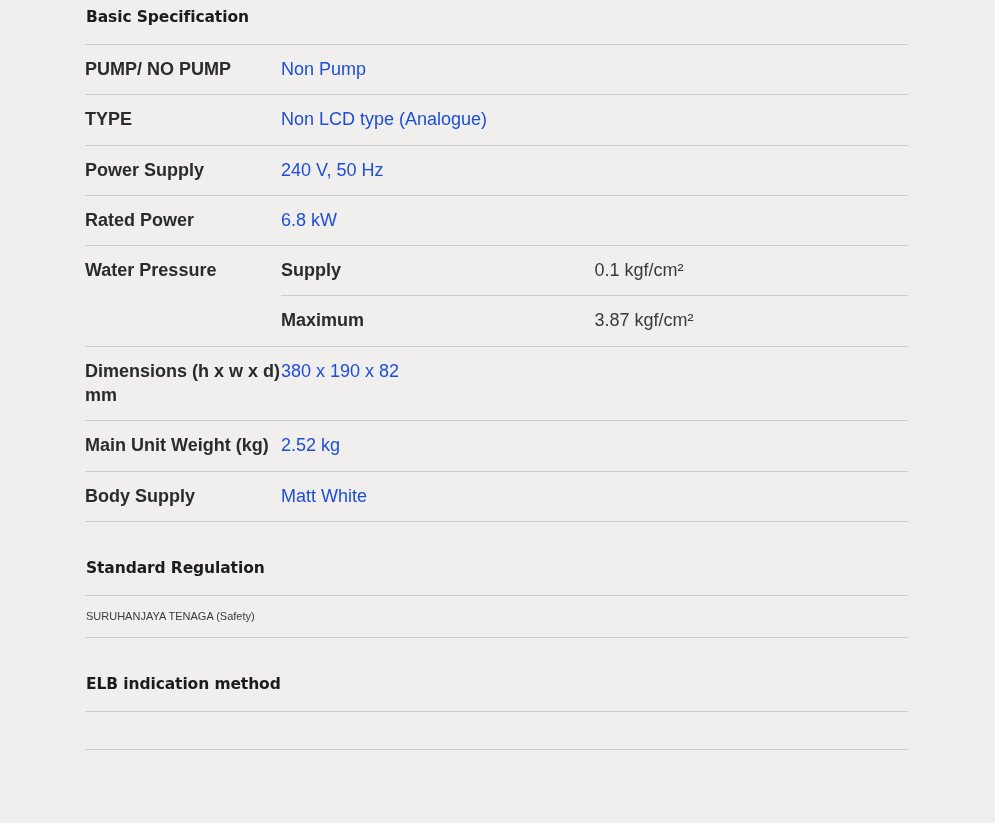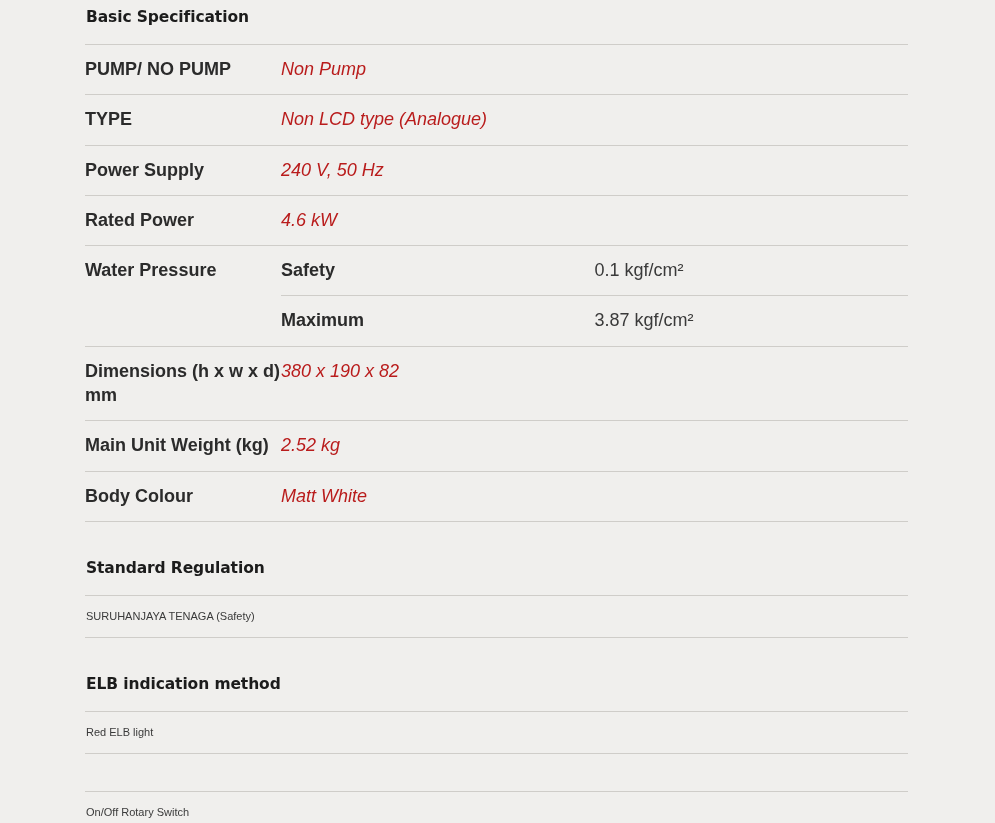--- a/index.html
+++ b/index.html
@@ -48,23 +48,22 @@
     font-size: 18px;
     line-height: 1.35;
   }
   td.label {
     width: 196px;
     font-weight: bold;
     color: #2b2b2b;
     padding-right: 12px;
   }
   td.value {
-    color: #b91c1c;
+    color: #1d4ed8;
     padding-left: 12px;
-    font-style: italic;
   }
   td.sub-label {
     width: 208px;
     font-weight: bold;
     color: #2b2b2b;
     padding-left: 12px;
     padding-right: 12px;
   }
   td.sub-value {
     color: #3a3a3a;
@@ -109,57 +108,55 @@
         <tr>
           <td class="label">TYPE</td>
           <td class="value" colspan="2">Non LCD type (Analogue)</td>
         </tr>
         <tr>
           <td class="label">Power Supply</td>
           <td class="value" colspan="2">240 V, 50 Hz</td>
         </tr>
         <tr>
           <td class="label">Rated Power</td>
-          <td class="value" colspan="2">4.6 kW</td>
+          <td class="value" colspan="2">6.8 kW</td>
         </tr>
         <tr>
           <td class="label" rowspan="2">Water Pressure</td>
-          <td class="sub-label">Safety</td>
+          <td class="sub-label">Supply</td>
           <td class="sub-value">0.1 kgf/cm²</td>
         </tr>
         <tr>
           <td class="sub-label">Maximum</td>
           <td class="sub-value">3.87 kgf/cm²</td>
         </tr>
         <tr>
           <td class="label">Dimensions (h x w x d) mm</td>
           <td class="value" colspan="2">380 x 190 x 82</td>
         </tr>
         <tr>
           <td class="label">Main Unit Weight (kg)</td>
           <td class="value" colspan="2">2.52 kg</td>
         </tr>
         <tr class="last-row">
-          <td class="label">Body Colour</td>
+          <td class="label">Body Supply</td>
           <td class="value" colspan="2">Matt White</td>
         </tr>
       </tbody>
     </table>
   </div>
 
   <div class="section simple-section">
     <div class="section-title">Standard Regulation</div>
     <div class="simple-rule"></div>
     <div class="simple-body">SURUHANJAYA TENAGA (Safety)</div>
   </div>
 
   <div class="section simple-section">
     <div class="section-title">ELB indication method</div>
     <div class="simple-rule"></div>
-    <div class="simple-body">Red ELB light</div>
   </div>
 
   <div class="section simple-section">
     <div class="simple-rule"></div>
-    <div class="simple-body">On/Off Rotary Switch</div>
   </div>
 
 </div>
 
 </body></html>

